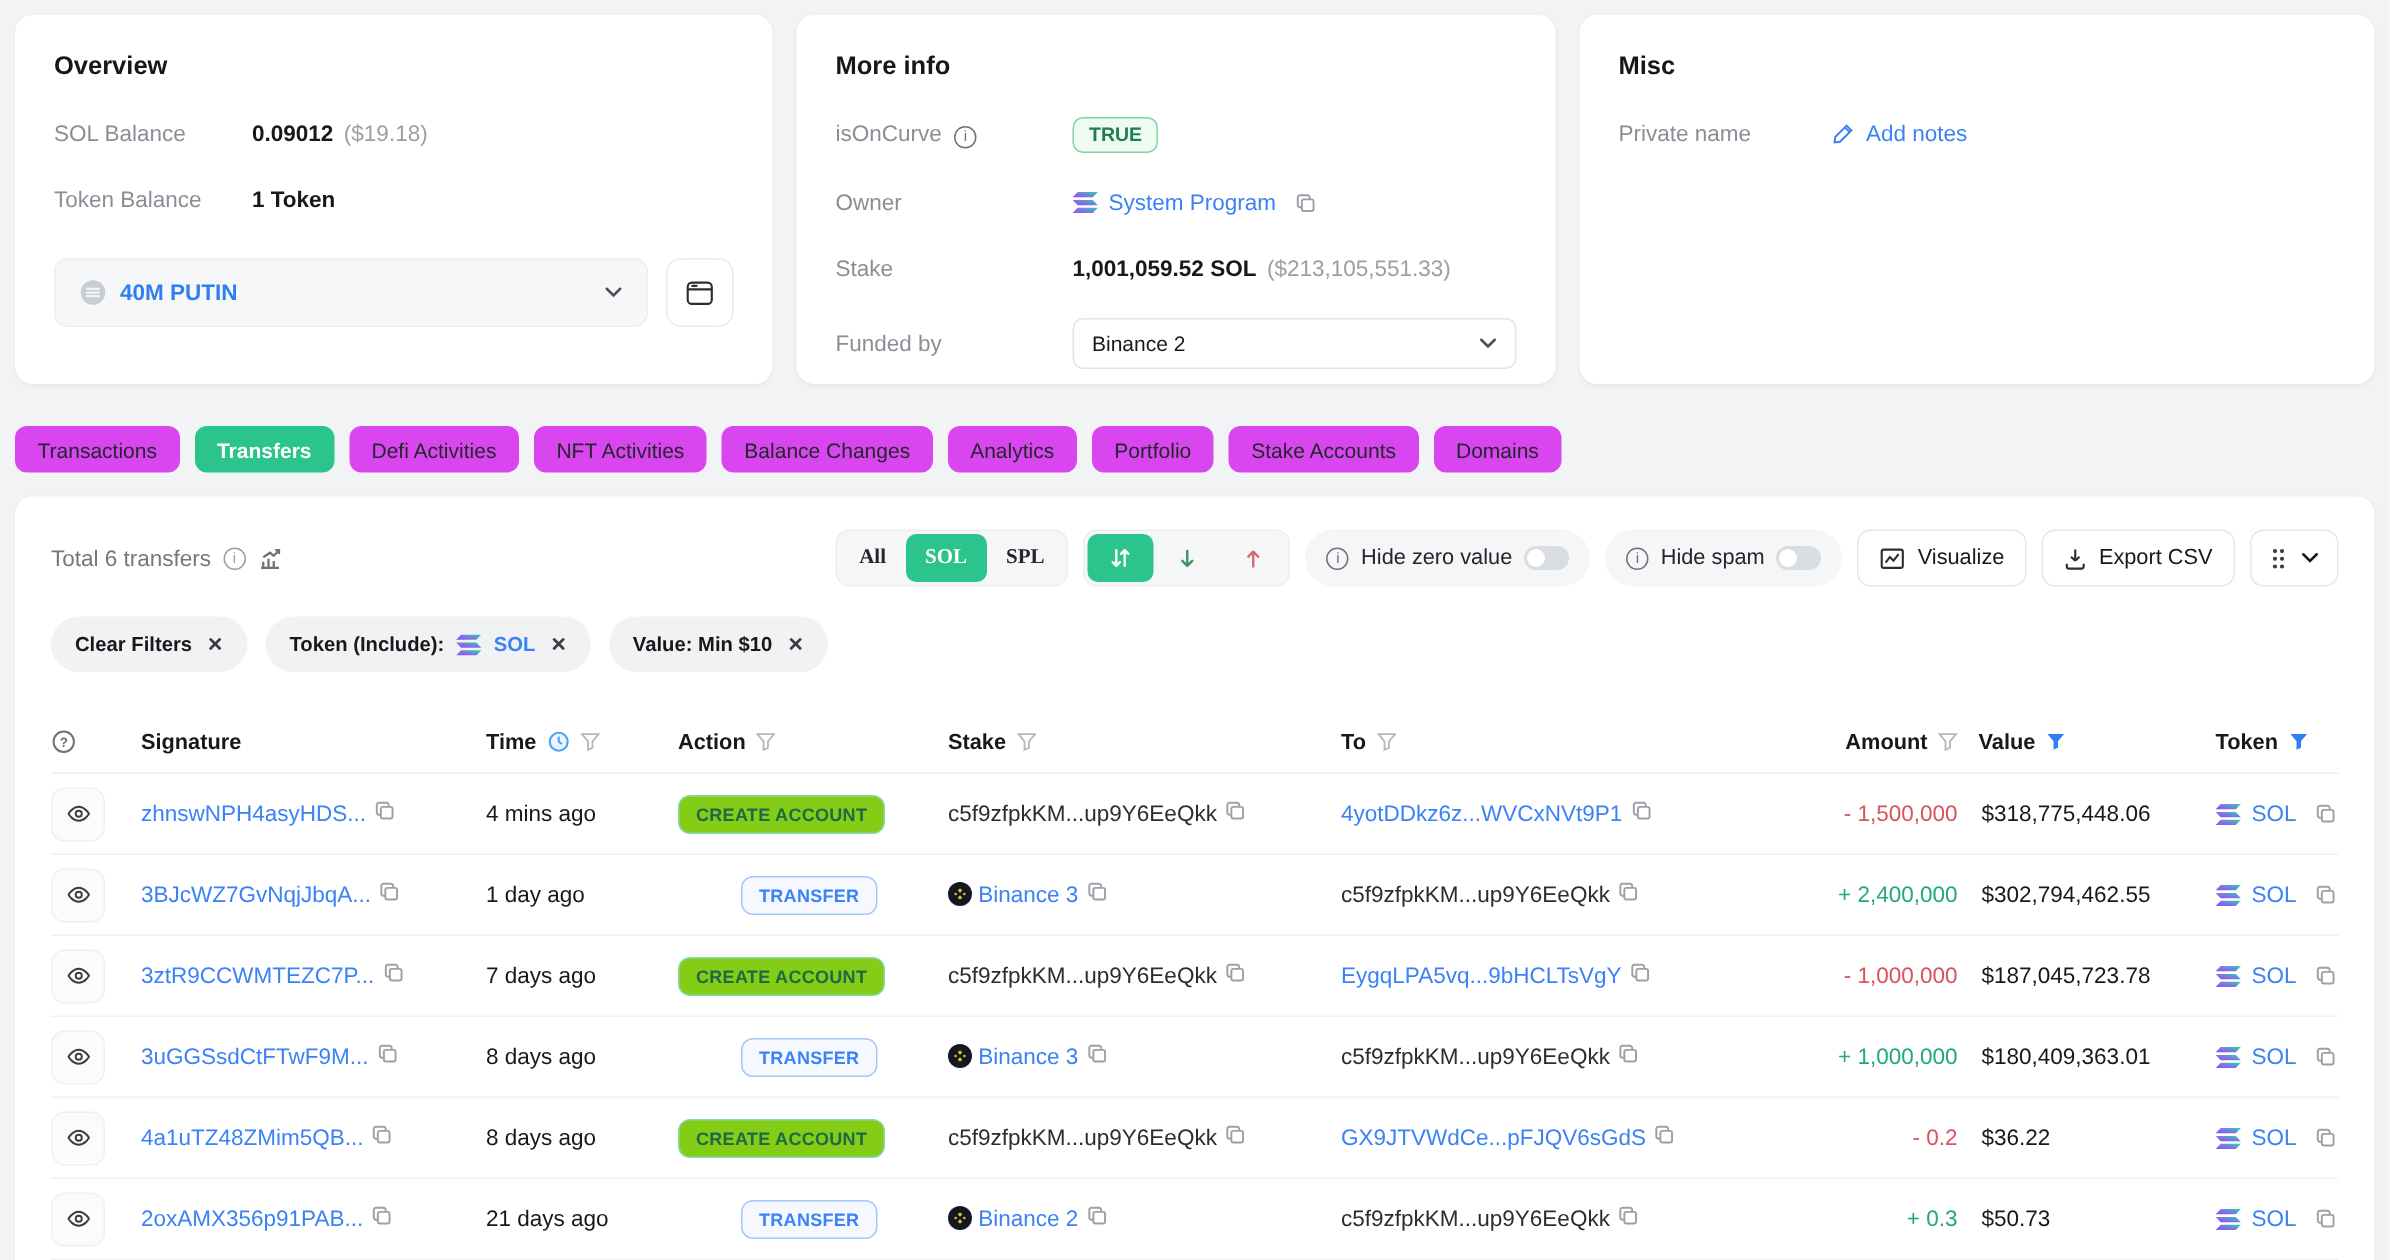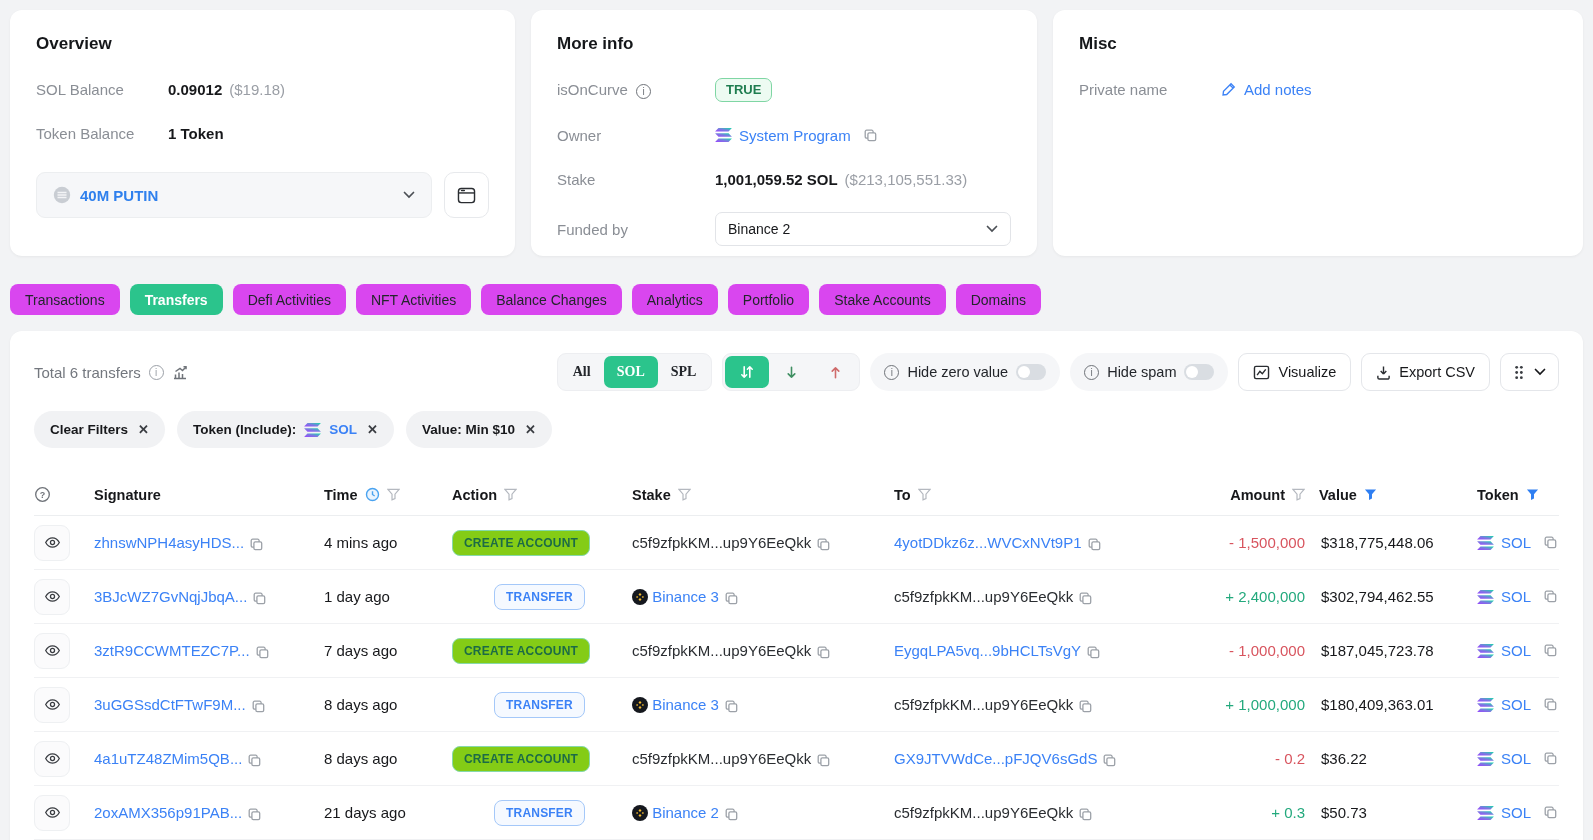--- a/index.html
+++ b/index.html
@@ -73,21 +73,21 @@
   .chip .sol-t { color:#3b82f6; }
   
   .tablewrap { margin-top:26px; }
   .tgrid { display:grid; grid-template-columns:60px 230px 128px 180px 262px 287px 138px 158px 1fr;
     align-items:center; }
   .thead { height:42px; border-bottom:1px solid #eceef0; font-weight:bold; font-size:14.5px;
     color:#17181b; }
   .thead .hcell { display:flex; align-items:center; gap:7px; }
   .thead .right, .trow .right { justify-content:flex-end; padding-right:14px; }
   .trow { height:54px; border-bottom:1px solid #f0f1f3; font-size:15px; }
-  .cell { display:flex; align-items:flex-end; }
+  .cell { display:flex; align-items:flex-start; }
   .eye-btn { width:36px; height:36px; background:#fbfbfc; border:1px solid #eef0f2;
     border-radius:9px; display:flex; align-items:center; justify-content:center;
     color:#3a3d42; cursor:pointer; }
   .sig { color:#3b82f6; max-width:168px; white-space:nowrap; overflow:hidden; cursor:pointer; }
   .badge { font-size:12px; font-weight:bold; border-radius:8px; padding:5px 11px;
     letter-spacing:.2px; white-space:nowrap; }
   .badge.create { border:1px solid #86d9ab; background:#84cc16; color:#1c6b46; }
   .badge.transfer { border:1px solid #a4c8f9; background:#f5f9ff; color:#3b82f6;margin-left:42px; }
   .addr { color:#2a2d31; }
   .amount.neg { color:#d8545e; } .amount.pos { color:#23a97d; }

